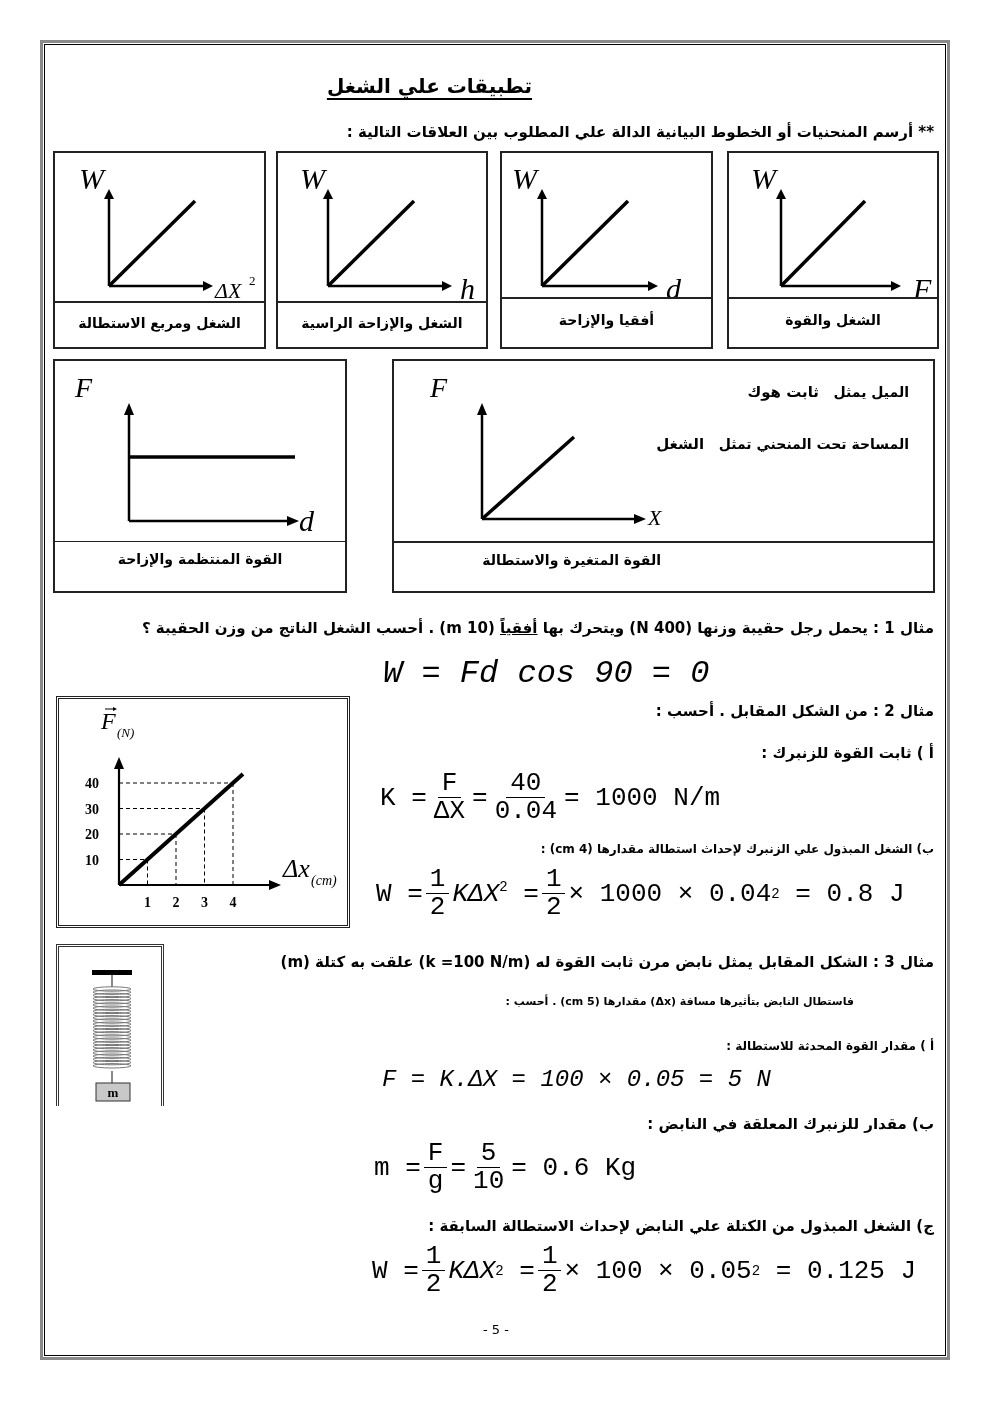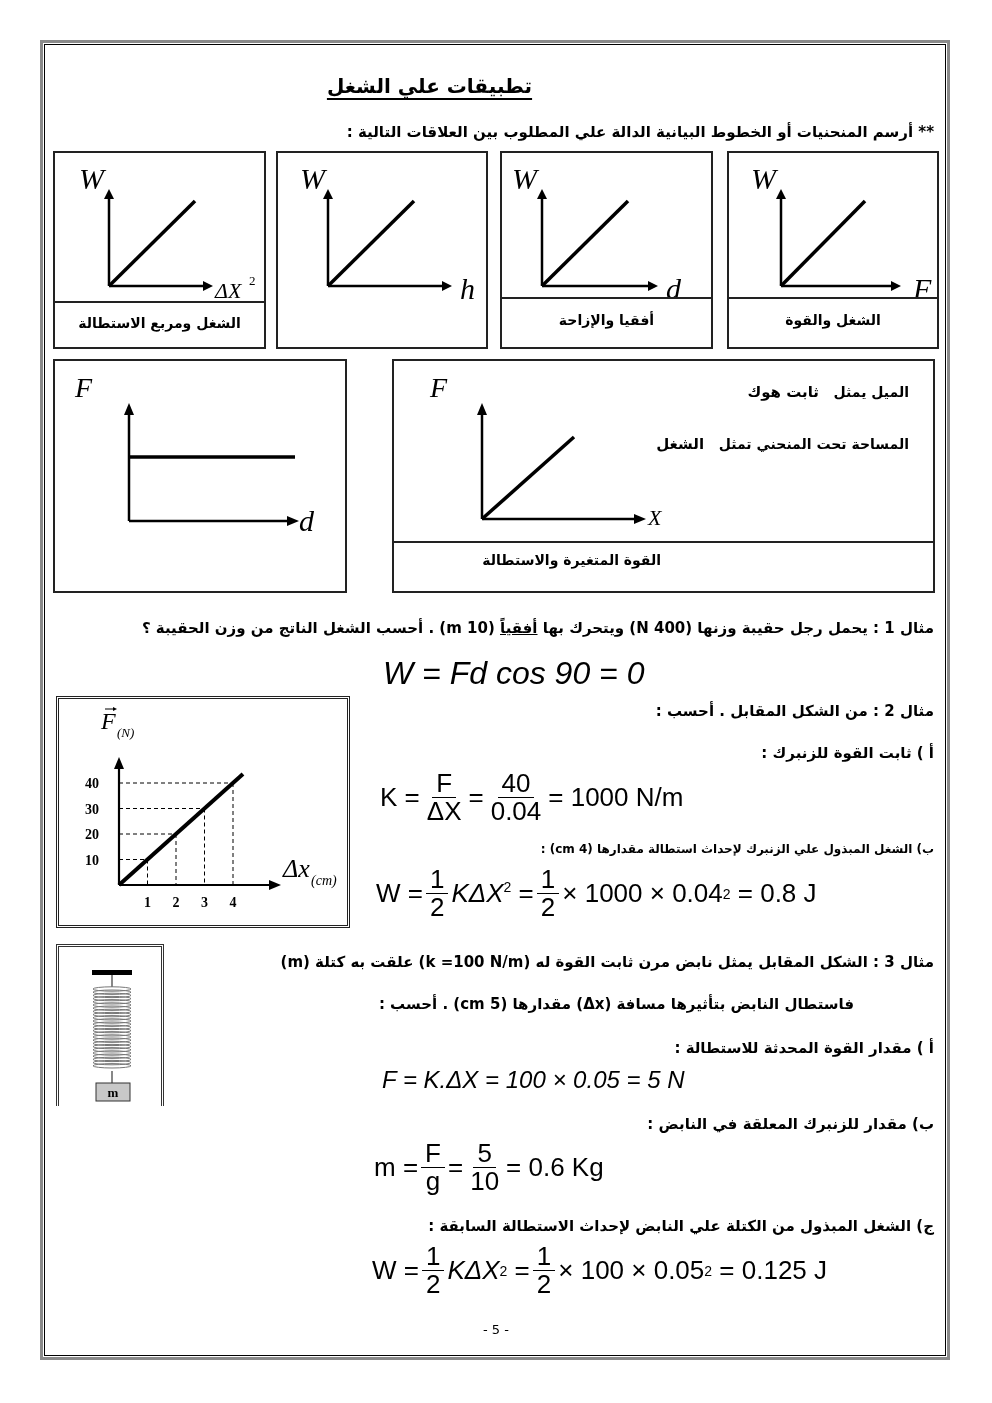--- a/index.html
+++ b/index.html
@@ -7,21 +7,21 @@
   .frame-outer { position:absolute; left:40px; top:40px; width:910px; height:1320px; border:3px solid #8a8a8a; box-sizing:border-box; }
   .frame-inner { position:absolute; left:44px; top:44px; width:902px; height:1312px; border:1.5px solid #000; box-sizing:border-box; }
   .abs { position:absolute; }
   .ar { direction:rtl; font-family:"DejaVu Sans", sans-serif; font-weight:bold; white-space:nowrap; }
   .title { left:0; width:859px; top:74px; text-align:center; font-size:20px; }
   .title span { text-decoration:underline; text-decoration-thickness:2px; text-underline-offset:5px; }
   .intro { right:58px; top:123px; font-size:15px; }
   .box { position:absolute; border:2px solid #222; box-sizing:border-box; background:#fff; }
   .box .cap { position:absolute; left:0; right:0; bottom:0; border-top:2px solid #222; text-align:center; direction:rtl; font-weight:bold; font-size:14px; font-family:"DejaVu Sans", sans-serif; }
   svg text { font-family:"Liberation Serif", serif; }
-  .math { font-family:Liberation Sans, sans-serif; white-space:nowrap; }
+  .math { font-family:Liberation Mono, monospace; white-space:nowrap; }
   .frac { display:inline-flex; flex-direction:column; align-items:center; vertical-align:middle; margin:0 3px; }
   .frac .num { border-bottom:1.5px solid #000; padding:0 4px; line-height:1.05; }
   .frac .den { padding:0 4px; line-height:1.05; }
   .it { font-style:italic; }
   .page-num { left:0; width:992px; top:1322px; text-align:center; font-size:13px; font-family:"DejaVu Sans", sans-serif; }
 </style>
 </head>
 <body>
 
 <div class="frame-outer"></div>
@@ -47,20 +47,21 @@
 <div class="box" style="left:276px;top:151px;width:212px;height:198px;">
   <svg width="208" height="150" style="position:absolute;left:0;top:0">
     <line x1="50" y1="133" x2="50" y2="44" stroke="#000" stroke-width="2.5"></line>
       <polygon points="50,36 45,46 55,46" fill="#000"></polygon>
     <line x1="50" y1="133" x2="166" y2="133" stroke="#000" stroke-width="2.5"></line>
       <polygon points="174,133 164,128 164,138" fill="#000"></polygon>
     <line x1="50" y1="133" x2="136" y2="48" stroke="#000" stroke-width="3.5"></line>
     <text x="22" y="36" font-size="30" font-style="italic">W</text>
     <text x="182" y="146" font-size="30" font-style="italic">h</text>
   </svg>
+  <div class="cap" style="height:44px;line-height:40px;">الشغل والإزاحة الراسية</div>
 </div>
 
 <div class="box" style="left:500px;top:151px;width:213px;height:198px;">
   <svg width="209" height="150" style="position:absolute;left:0;top:0">
     <line x1="40" y1="133" x2="40" y2="44" stroke="#000" stroke-width="2.5"></line>
       <polygon points="40,36 35,46 45,46" fill="#000"></polygon>
     <line x1="40" y1="133" x2="148" y2="133" stroke="#000" stroke-width="2.5"></line>
       <polygon points="156,133 146,128 146,138" fill="#000"></polygon>
     <line x1="40" y1="133" x2="126" y2="48" stroke="#000" stroke-width="3.5"></line>
     <text x="10" y="36" font-size="30" font-style="italic">W</text>
@@ -85,20 +86,21 @@
 <div class="box" style="left:53px;top:359px;width:294px;height:234px;">
   <svg width="290" height="180" style="position:absolute;left:0;top:0">
     <line x1="74" y1="160" x2="74" y2="52" stroke="#000" stroke-width="2.5"></line>
       <polygon points="74,42 69,54 79,54" fill="#000"></polygon>
     <line x1="74" y1="160" x2="234" y2="160" stroke="#000" stroke-width="2.5"></line>
       <polygon points="244,160 232,155 232,165" fill="#000"></polygon>
     <line x1="74" y1="96" x2="240" y2="96" stroke="#000" stroke-width="3.5"></line>
     <text x="20" y="36" font-size="28" font-style="italic">F</text>
     <text x="244" y="170" font-size="30" font-style="italic">d</text>
   </svg>
+  <div class="cap" style="top:180px;height:54px;line-height:34px;border-top-width:1.5px;">القوة المنتظمة والإزاحة</div>
 </div>
 
 <div class="box" style="left:392px;top:359px;width:543px;height:234px;">
   <svg width="280" height="180" style="position:absolute;left:0;top:0">
     <line x1="88" y1="158" x2="88" y2="52" stroke="#000" stroke-width="2.5"></line>
       <polygon points="88,42 83,54 93,54" fill="#000"></polygon>
     <line x1="88" y1="158" x2="242" y2="158" stroke="#000" stroke-width="2.5"></line>
       <polygon points="252,158 240,153 240,163" fill="#000"></polygon>
     <line x1="88" y1="158" x2="180" y2="76" stroke="#000" stroke-width="3.5"></line>
     <text x="36" y="36" font-size="28" font-style="italic">F</text>
@@ -223,22 +225,22 @@
         <ellipse cx="53" cy="115.60000000000007" rx="19" ry="2.2" fill="none" stroke="#777" stroke-width="1"></ellipse>
         <ellipse cx="53" cy="118.80000000000007" rx="19" ry="2.2" fill="none" stroke="#777" stroke-width="1"></ellipse>
       </g>
     <line x1="53" y1="124" x2="53" y2="136" stroke="#888" stroke-width="2"></line>
     <rect x="37" y="136" width="34" height="18" fill="#c8c8c8" stroke="#333" stroke-width="1"></rect>
     <text x="54" y="150" font-size="13" font-weight="bold" text-anchor="middle">m</text>
   </svg>
 </div>
 
 <div class="abs ar" style="right:58px;top:953px;font-size:15px;">مثال 3 : الشكل المقابل يمثل نابض مرن ثابت القوة له  (k =100 N/m) علقت به كتلة (m)</div>
-<div class="abs ar" style="right:138px;top:995px;font-size:15px;">فاستطال النابض بتأثيرها مسافة (Δx) مقدارها (5 cm) . أحسب :</div>
-<div class="abs ar" style="right:58px;top:1039px;font-size:15px;">أ ) مقدار القوة المحدثة للاستطالة :</div>
+<div class="abs ar" style="right:138px;top:995px;font-size:11px;">فاستطال النابض بتأثيرها مسافة (Δx) مقدارها (5 cm) . أحسب :</div>
+<div class="abs ar" style="right:58px;top:1039px;font-size:12px;">أ ) مقدار القوة المحدثة للاستطالة :</div>
 <div class="abs math it" style="left:382px;top:1066px;font-size:24px;">F = K.ΔX = 100 × 0.05 = 5 N</div>
 <div class="abs ar" style="right:58px;top:1115px;font-size:15px;">ب) مقدار للزنبرك المعلقة في النابض :</div>
 <div class="abs math" style="left:374px;top:1140px;font-size:26px;display:flex;align-items:center;">
   <span>m</span>&nbsp;=
   <span class="frac">
       <span class="num">F</span>
       <span class="den">g</span>
     </span>=
   <span class="frac">
       <span class="num">5</span>

